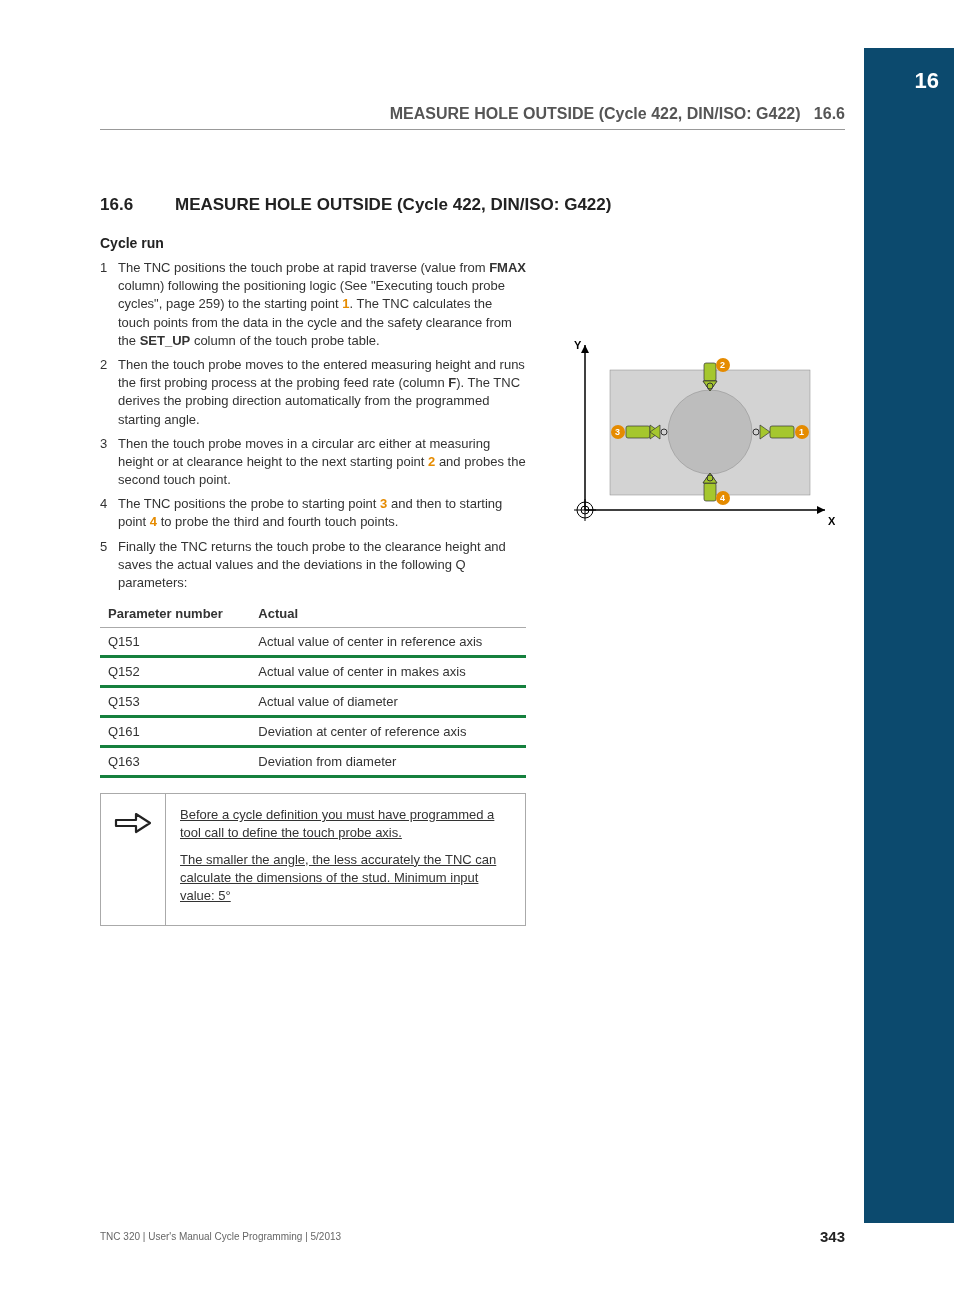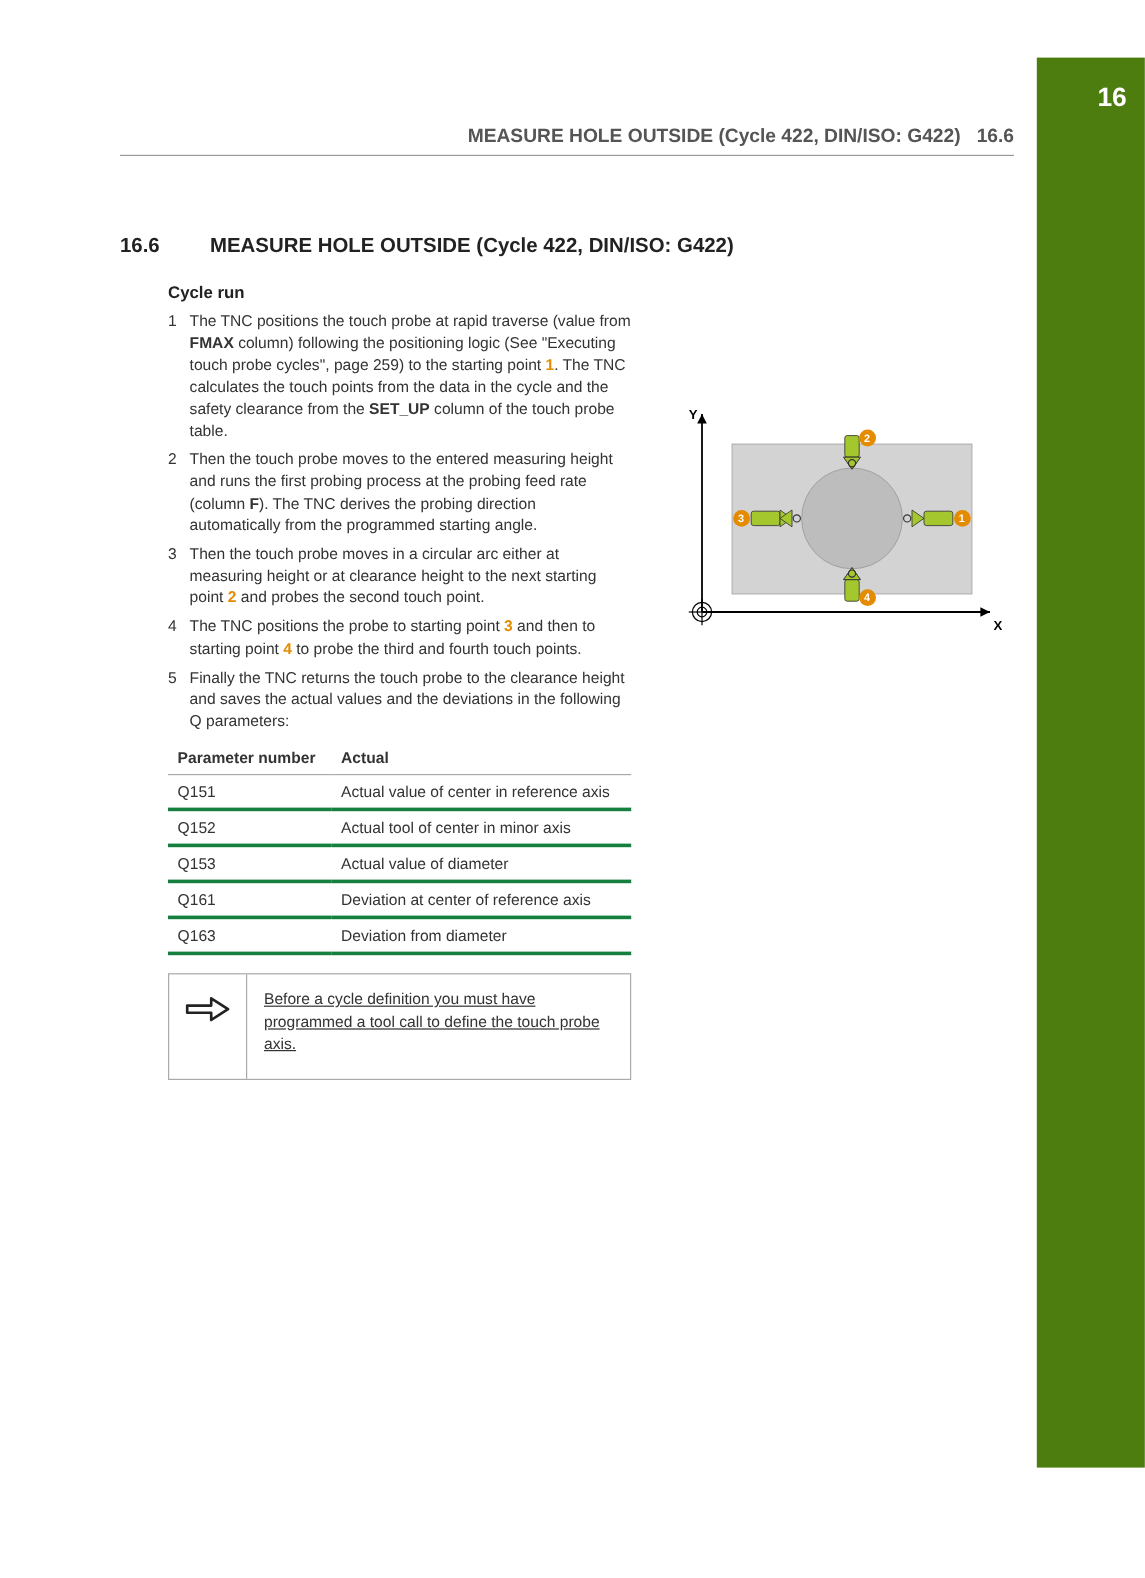--- a/index.html
+++ b/index.html
@@ -17,21 +17,21 @@
     width: 954px;
     height: 1315px;
     padding: 0;
   }
   .green-tab {
     position: absolute;
     right: 0;
     top: 48px;
     width: 90px;
     height: 1175px;
-    background: #4d7c0f;
+    background: #0c4a6e;
     padding-left: 32px;
   }
   .green-tab .chapter-num {
     color: #fff;
     font-weight: bold;
     font-size: 22px;
     text-align: right;
     padding: 20px 15px 0 0;
   }
   .header-line {
@@ -48,21 +48,20 @@
   }
   .content {
     position: absolute;
     top: 195px;
     left: 100px;
     width: 745px;
   }
   .two-col {
     display: flex;
     gap: 39px;
-    margin-left: 40px;
   }
   .left-col { flex: 1 1 430px; }
   .right-col { flex: 0 0 280px; padding-top: 100px; }
   h2 {
     font-size: 17px;
     font-weight: bold;
     margin-bottom: 20px;
     display: flex;
     color: #222;
   }
@@ -178,21 +177,21 @@
               <th>Actual</th>
             </tr>
           </thead>
           <tbody id="tbody">
               <tr>
                 <td>Q151</td>
                 <td>Actual value of center in reference axis</td>
               </tr>
               <tr>
                 <td>Q152</td>
-                <td>Actual tool of center in minor axis</td>
+                <td>Actual value of center in makes axis</td>
               </tr>
               <tr>
                 <td>Q153</td>
                 <td>Actual value of diameter</td>
               </tr>
               <tr>
                 <td>Q161</td>
                 <td>Deviation at center of reference axis</td>
               </tr>
               <tr>
@@ -204,20 +203,21 @@
 
 
         <div class="note-box">
           <div class="note-icon">
             <svg width="42" height="30" viewBox="0 0 42 30">
               <path d="M 4 12 L 24 12 L 24 6 L 38 15 L 24 24 L 24 18 L 4 18 Z" fill="none" stroke="#222" stroke-width="2.2" stroke-linejoin="round"></path>
             </svg>
           </div>
           <div class="note-text">
             <p>Before a cycle definition you must have programmed a tool call to define the touch probe axis.</p>
+            <p>The smaller the angle, the less accurately the TNC can calculate the dimensions of the stud. Minimum input value: 5°</p>
           </div>
         </div>
 
       </div>
 
       <div class="right-col">
         <div class="diagram">
           <svg width="270" height="200" viewBox="0 0 270 200">
 
             <line class="axis" x1="20" y1="175" x2="260" y2="175"></line>
@@ -272,14 +272,18 @@
               <circle class="pt-circle" cx="158" cy="163" r="7"></circle>
               <text class="pt-label" x="155" y="166">4</text>
             </g>
           </svg>
         </div>
       </div>
     </div>
 
   </div>
 
+  <div class="footer">
+    <span>TNC 320 | User's Manual Cycle Programming | 5/2013</span>
+    <span class="pagenum">343</span>
+  </div>
 
 </div>
 
 </body></html>

